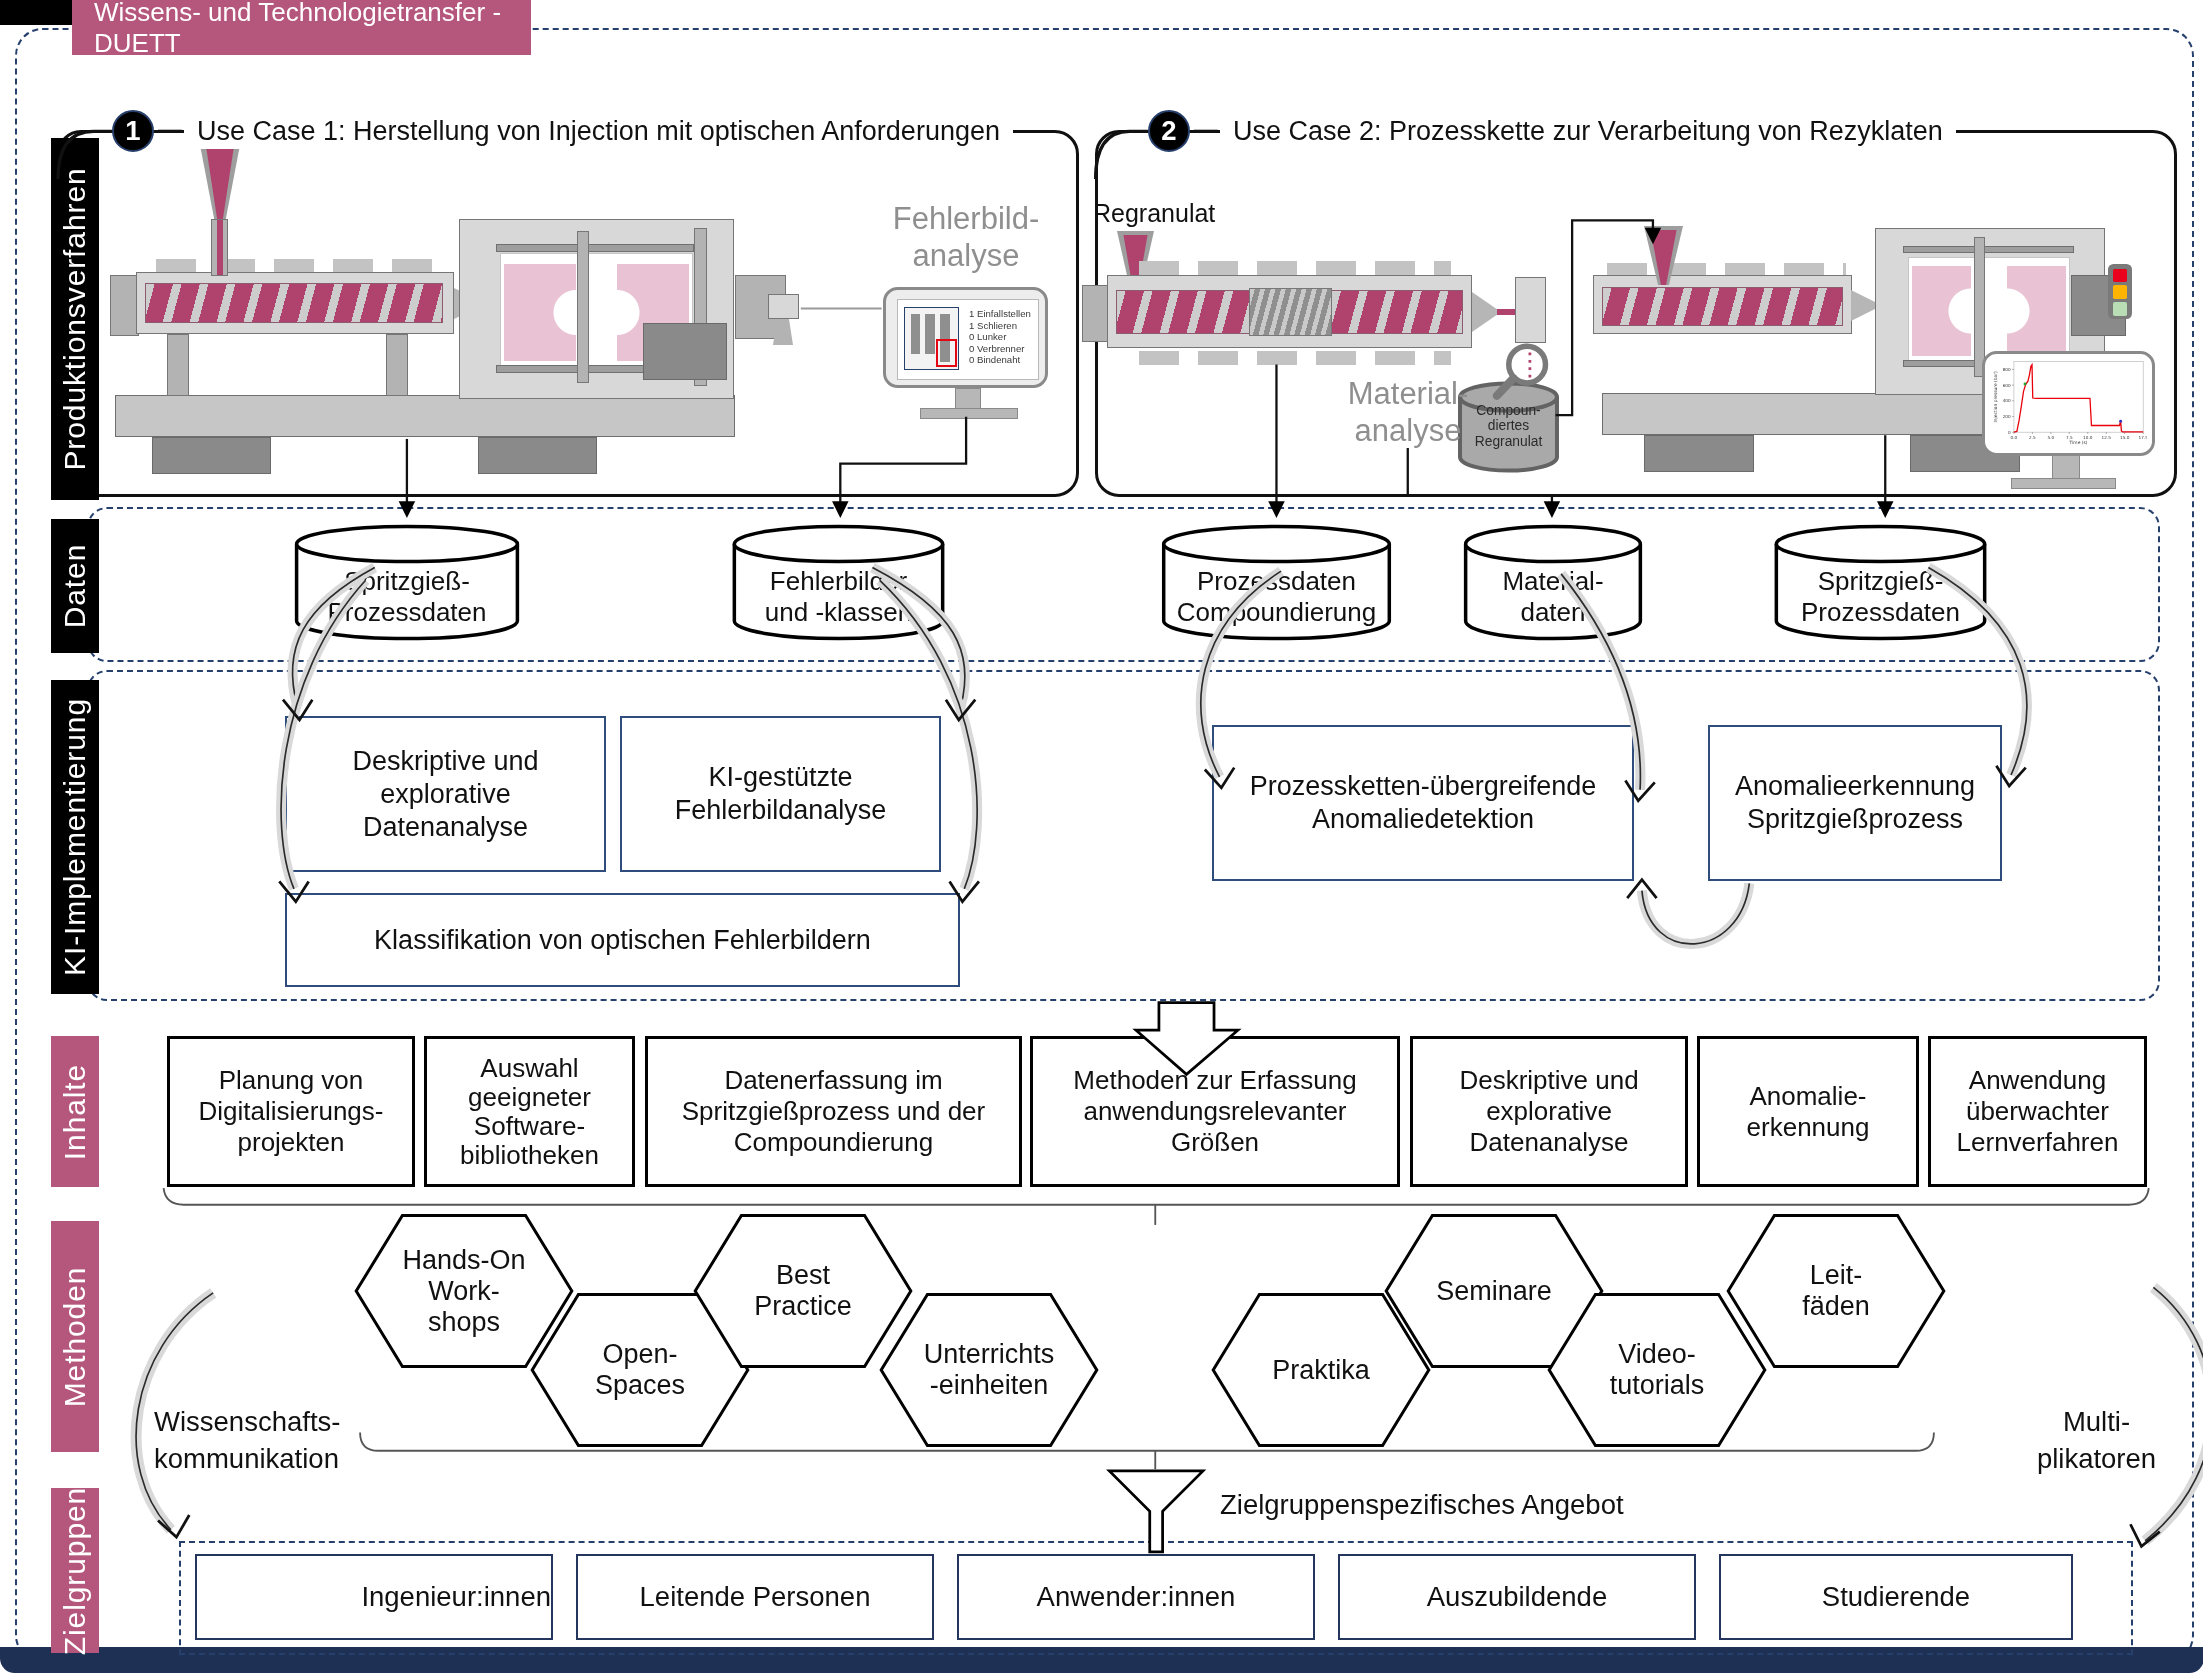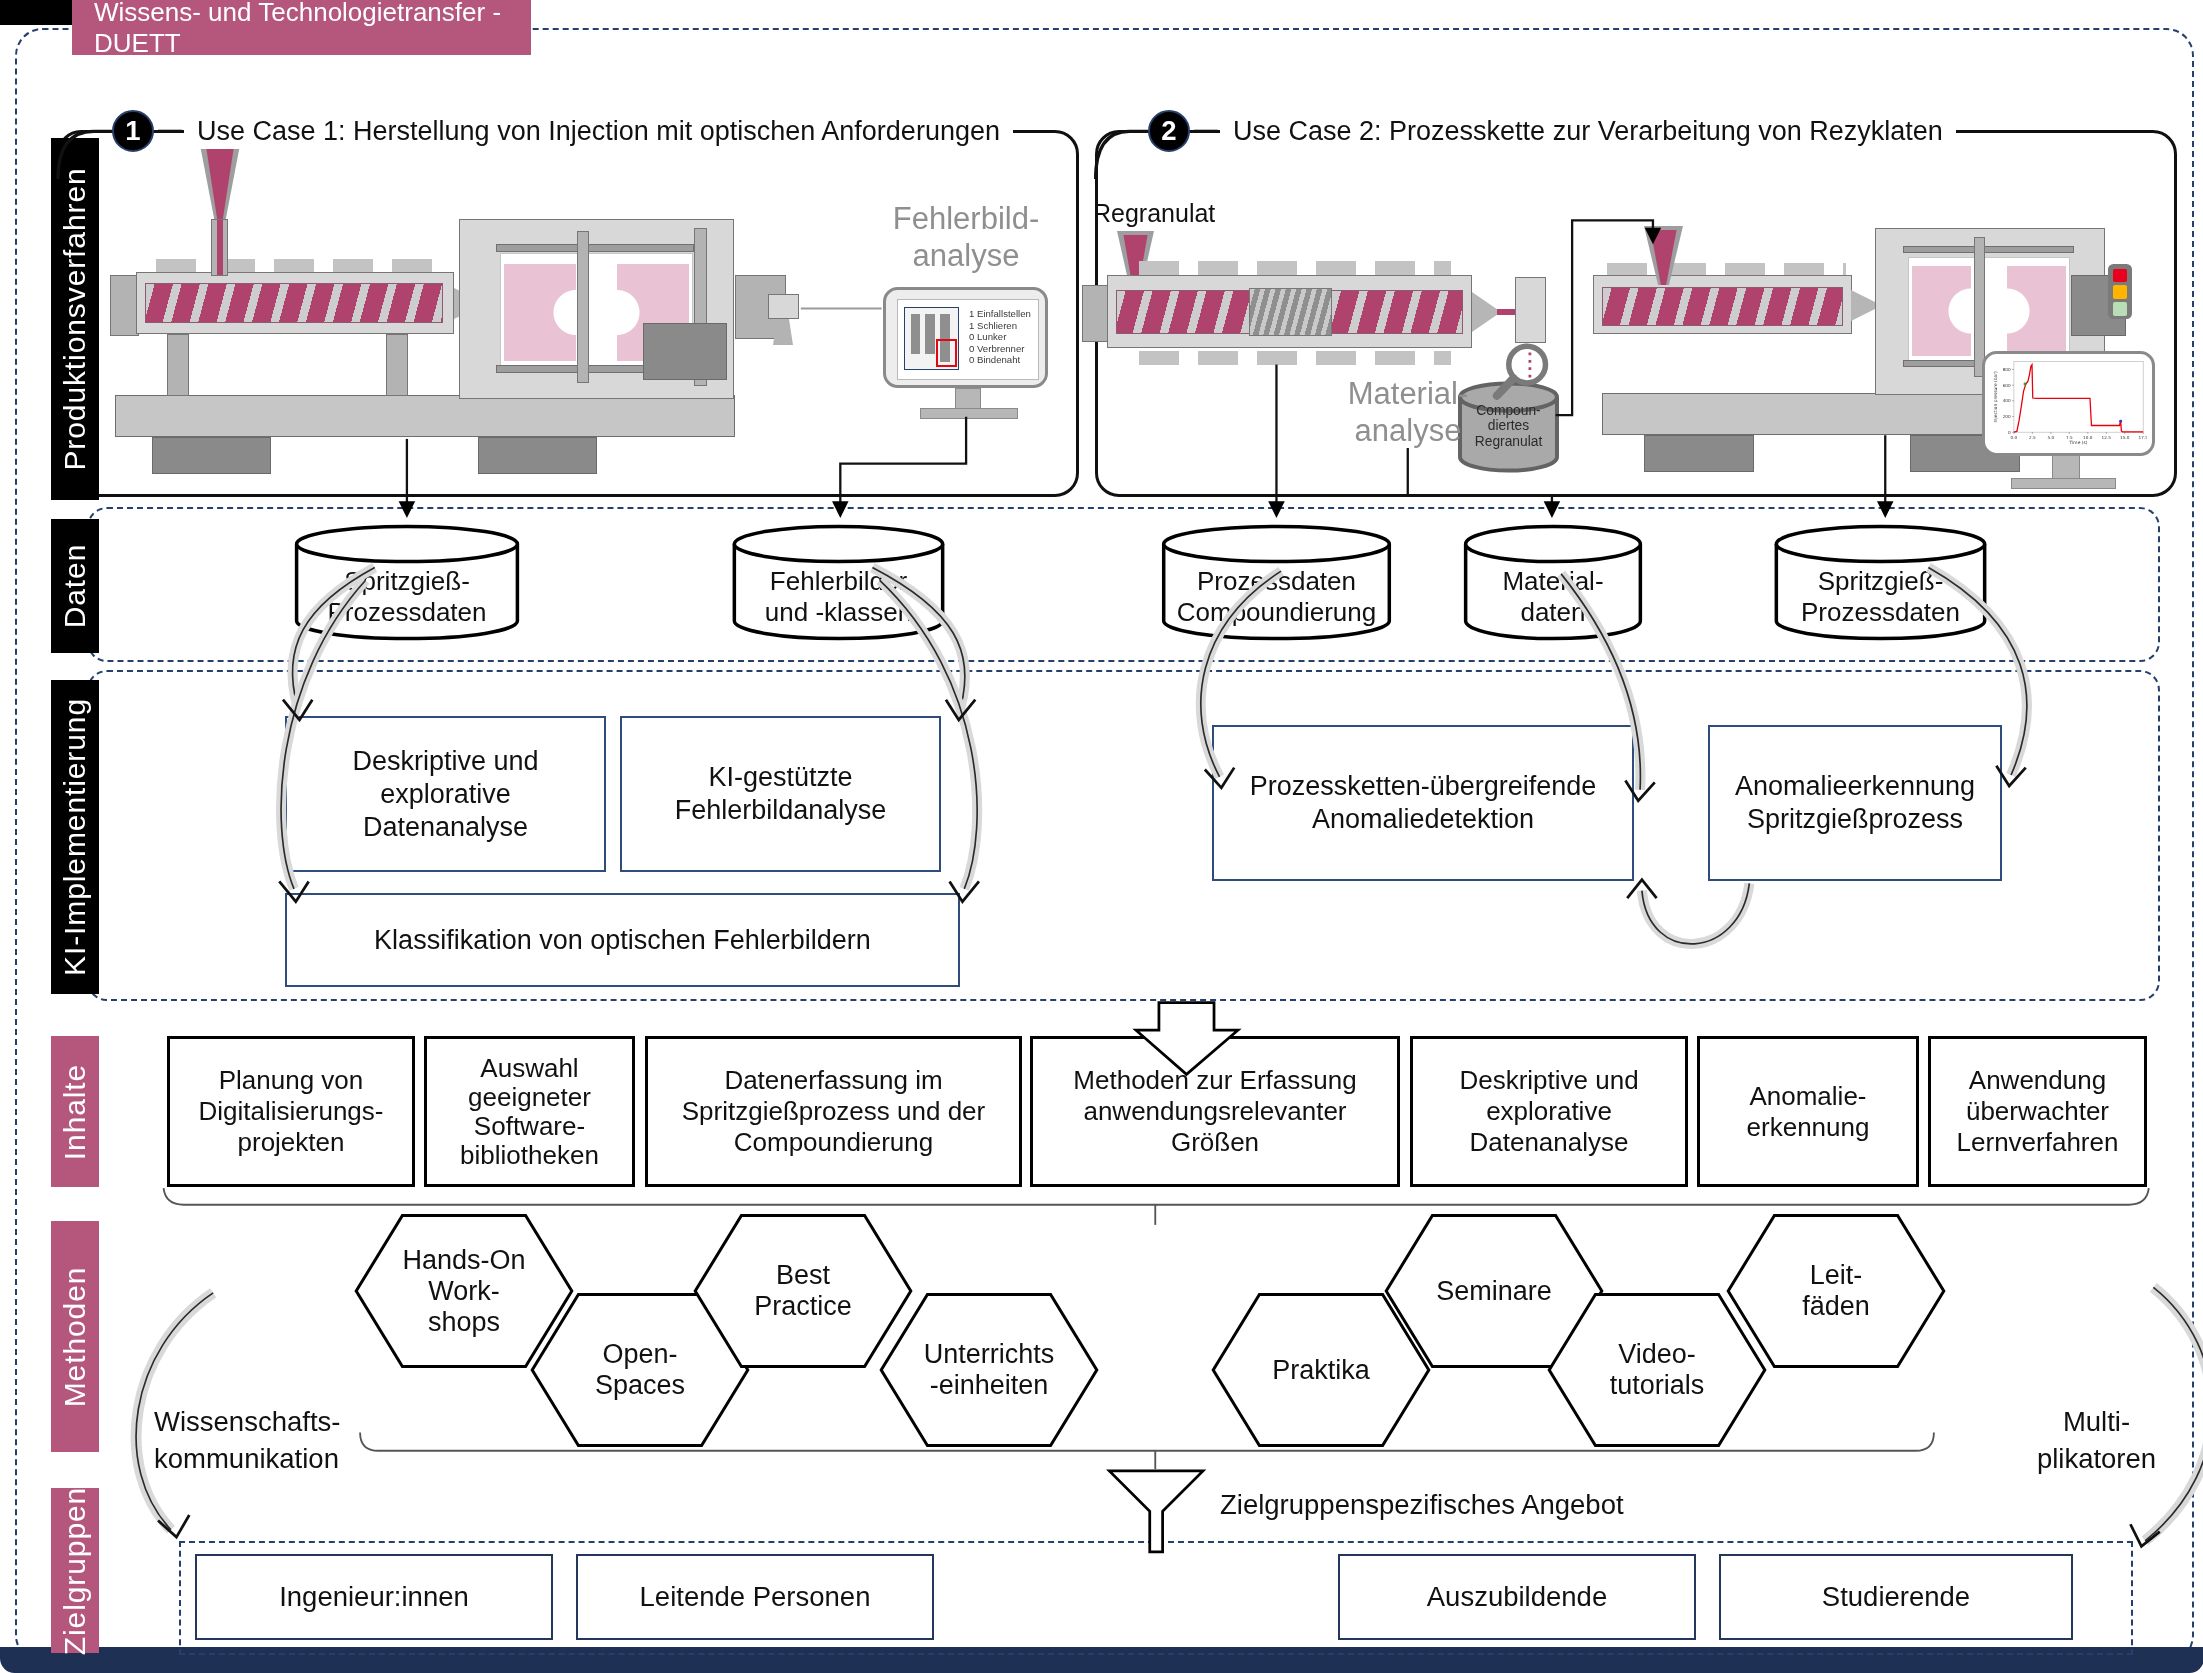--- a/index.html
+++ b/index.html
@@ -386,25 +386,28 @@
 fäden</div>
     </div>
 
   <div class="abs note ml" style="left:154px;top:1403px;">Wissenschafts-
 kommunikation</div>
   <div class="abs note ml" style="left:2007px;top:1403px;width:179px;text-align:center;">Multi-
 plikatoren</div>
 
   <div class="abs note" style="left:1220px;top:1486px;font-size:27.5px;">Zielgruppenspezifisches Angebot</div>
   <div class="abs" style="left:179px;top:1541px;width:1950px;height:110px;border:2.8px dashed #26406e;z-index:1;"></div>
-  <div class="abs zgbox center" style="left:195px;top:1554px;width:358px;height:86px;">
+  <div class="abs zgbox center" style="left:195px;top:1554px;width:358px;height:86px;justify-content:flex-end;">
       <span>Ingenieur:innen</span>
     </div>
   <div class="abs zgbox center" style="left:576px;top:1554px;width:358px;height:86px;">
       <span>Leitende Personen</span>
+    </div>
+  <div class="abs zgbox center" style="left:957px;top:1554px;width:358px;height:86px;">
+      <span>Anwender:innen</span>
     </div>
   <div class="abs zgbox center" style="left:1338px;top:1554px;width:358px;height:86px;">
       <span>Auszubildende</span>
     </div>
   <div class="abs zgbox center" style="left:1719px;top:1554px;width:354px;height:86px;">
       <span>Studierende</span>
     </div>
 
   <svg id="overlay" width="2204" height="1673" viewBox="0 0 2400 1822">
 

